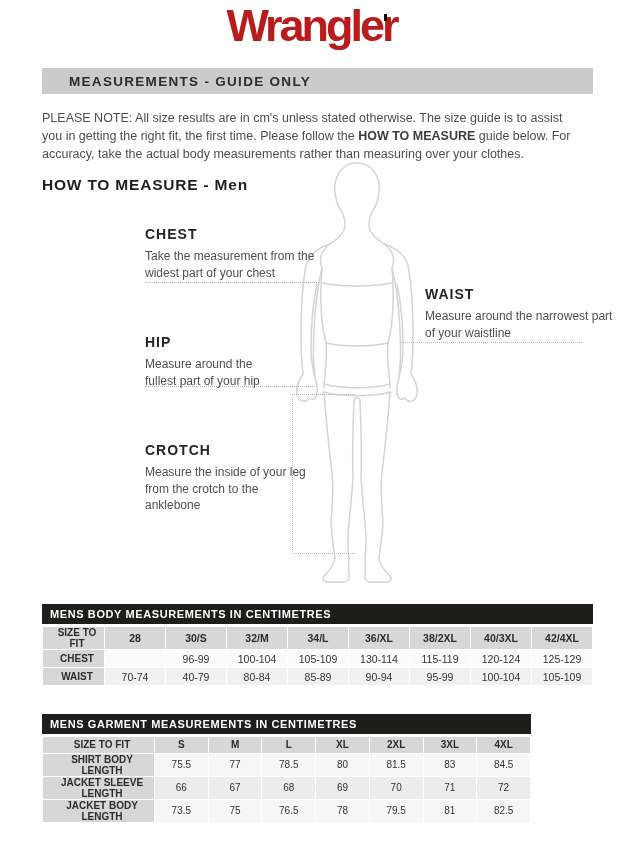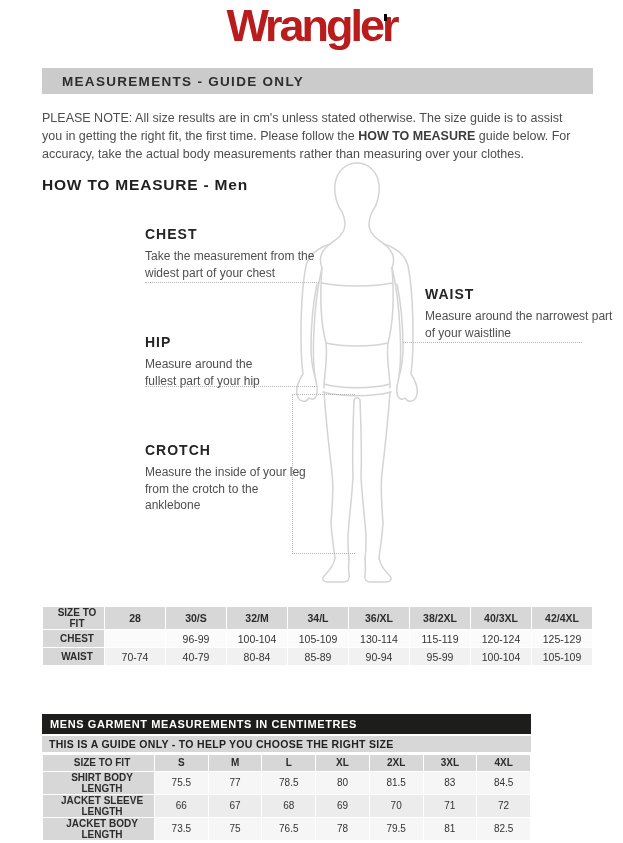--- a/index.html
+++ b/index.html
@@ -7,21 +7,21 @@
     position:relative;width:623px;height:843px;background:#ffffff;overflow:hidden;
     font-family:"Liberation Sans",sans-serif;color:#333;
   }
   
   .logo-wrap{position:absolute;top:2px;left:0;width:623px;text-align:center;}
   .logo{font-size:45px;font-weight:bold;letter-spacing:-3px;color:#b91c1c;line-height:48px;}
   .logo-tick{position:absolute;top:12px;left:384px;width:3px;height:7px;background:#000;}
   
   .section-bar{
     position:absolute;left:42px;top:68px;width:551px;height:26px;background:#cbcbcb;
-    box-sizing:border-box;padding-left:20px;line-height:27px;
+    box-sizing:border-box;padding-left:27px;line-height:27px;
     font-size:13.5px;font-weight:bold;letter-spacing:1.3px;color:#2d2d2d;
   }
   
   .note{
     position:absolute;left:42px;top:109px;width:542px;
     font-size:12.5px;line-height:18px;color:#4d4d4d;
   }
   .note b{color:#3c3c3c;}
   
   .htm-title{
@@ -141,20 +141,21 @@
   <div class="mblock mb-crotch">
     <div class="mtitle">CROTCH</div>
     <div class="mdesc">Measure the inside of your leg from the crotch to the anklebone</div>
   </div>
   <div class="mblock mb-hip">
     <div class="mtitle">HIP</div>
     <div class="mdesc">Measure around the fullest part of your hip</div>
   </div>
 
   <div class="tblwrap tbl-body">
+    <div class="tbl-bar">MENS BODY MEASUREMENTS IN CENTIMETRES</div>
     <table>
       <colgroup>
           <col class="c0">
           <col>
           <col>
           <col>
           <col>
           <col>
           <col>
           <col>
@@ -193,21 +194,20 @@
         <td>95-99</td>
         <td>100-104</td>
         <td>105-109</td>
       </tr>
     </tbody>
       </table>
   </div>
 
   <div class="tblwrap tbl-garment">
     <div class="tbl-bar">MENS GARMENT MEASUREMENTS IN CENTIMETRES</div>
-    <div class="tbl-sub">THIS IS A GUIDE ONLY - TO HELP YOU CHOOSE THE RIGHT SIZE</div>
     <table>
       <colgroup>
           <col class="c0">
           <col>
           <col>
           <col>
           <col>
           <col>
           <col>
           <col>

